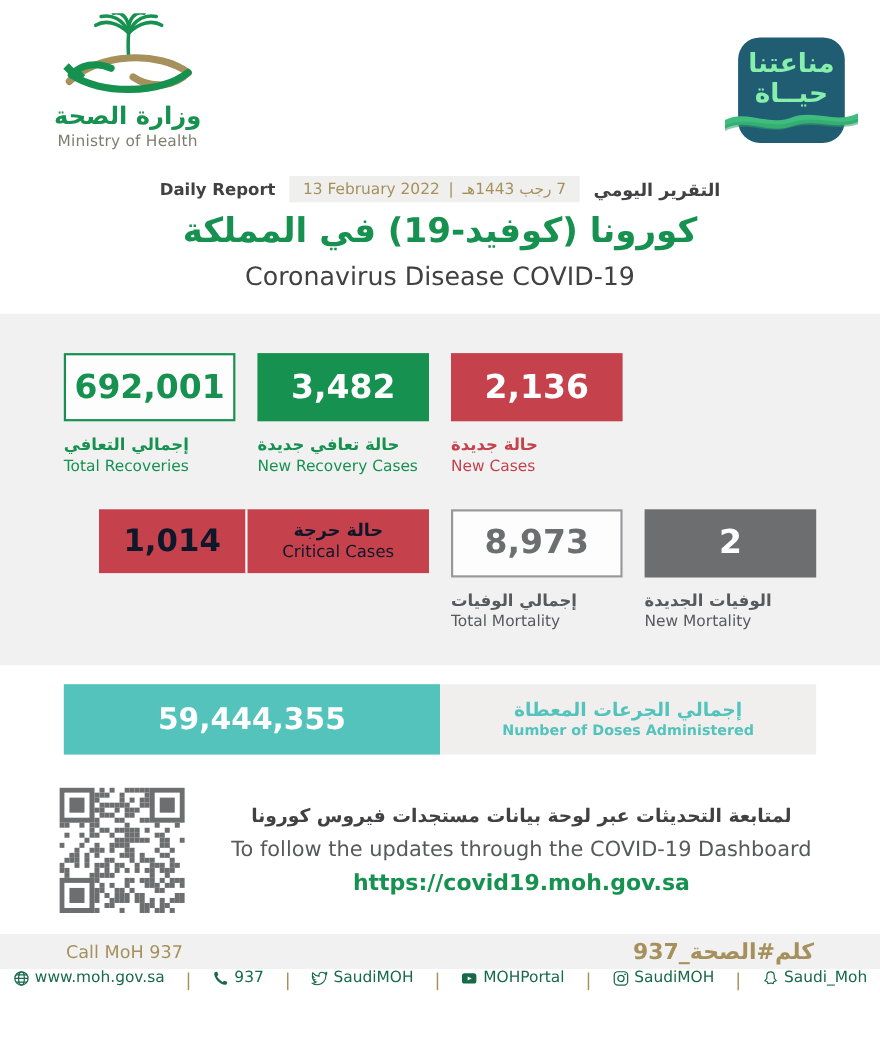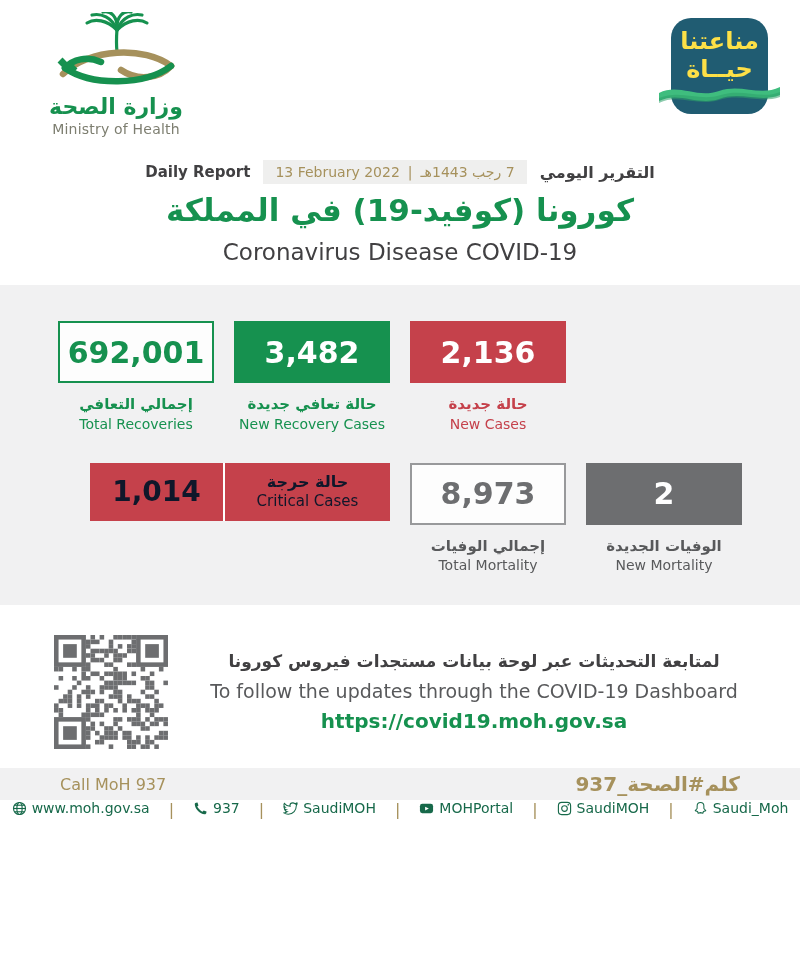--- a/index.html
+++ b/index.html
@@ -11,36 +11,36 @@
   *{margin:0;padding:0;box-sizing:border-box;}
   html,body{background:#fff;}
   body{width:800px;height:953px;font-family:"DejaVu Sans","Liberation Sans",sans-serif;color:var(--dark);overflow:hidden;}
   .page{position:relative;width:800px;height:953px;background:#fff;}
 
   
   .header{position:relative;height:285px;background:#fff;}
   .logo{position:absolute;left:36px;top:12px;width:160px;text-align:center;}
   .logo-ar{font-size:22px;font-weight:bold;color:var(--green);margin-top:0px;}
   .logo-en{font-size:14px;color:var(--logo-en);margin-top:2px;letter-spacing:.2px;}
-  .badge{position:absolute;right:32px;top:18px;width:97px;height:96px;background:var(--badge);border-radius:20px;color:#fde047;text-align:center;}
+  .badge{position:absolute;right:32px;top:34px;width:97px;height:96px;background:var(--badge);border-radius:20px;color:#86efac;text-align:center;}
   .badge-text{position:relative;z-index:2;padding-top:9px;font-weight:bold;font-size:24px;line-height:1.17;}
   .badge-wave{position:absolute;left:-12px;bottom:4px;z-index:3;}
 
   .report-row{position:absolute;top:160px;left:0;right:0;display:flex;justify-content:center;align-items:center;gap:13px;}
   .daily-en{font-size:15px;font-weight:600;color:var(--dark);}
   .date-chip{background:var(--chip-bg);color:var(--gold);font-size:14px;padding:4px 12px;display:flex;gap:8px;align-items:flex-end;}
   .daily-ar{font-size:16px;font-weight:bold;color:var(--dark);}
 
   .title-ar{position:absolute;top:192px;left:0;width:100%;text-align:center;font-size:31px;font-weight:bold;color:var(--green);}
   .title-en{position:absolute;top:239px;left:0;width:100%;text-align:center;font-size:23px;color:var(--dark);}
 
   
   .stats{background:var(--section-bg);height:320px;padding:36px 58px 0;}
   .grid{display:grid;grid-template-columns:repeat(4,1fr);column-gap:20px;}
-  .stat{text-align:center;}
+  .stat{text-align:left;}
   .box{height:62px;display:flex;align-items:center;justify-content:center;font-size:30px;font-weight:bold;margin-bottom:12px;}
   .outline-green{background:#fdfdfd;border:2px solid var(--green);color:var(--green);}
   .solid-green{background:var(--green);color:#fff;}
   .outline-red{background:#fdfdfd;border:2px solid var(--red);color:var(--red);}
   .solid-red{background:var(--red);color:#fff;}
   .outline-gray{background:#fdfdfd;border:2px solid var(--gray-border);color:var(--gray);}
   .solid-gray{background:var(--gray);color:#fff;}
   .lbl{line-height:1.3;}
   .lbl.ar{font-size:15px;font-weight:bold;}
   .lbl.en{font-size:14px;}
@@ -184,20 +184,29 @@
       </div>
 
       <div class="stat">
         <div class="box solid-gray">2</div>
         <div class="lbl ar gray-t" dir="rtl">الوفيات الجديدة</div>
         <div class="lbl en gray-t">New Mortality</div>
       </div>
     </div>
   </section>
 
+  <section class="doses">
+    <div class="doses-bar">
+      <div class="doses-num">59,444,355</div>
+      <div class="doses-info">
+        <div class="d-ar" dir="rtl">إجمالي الجرعات المعطاة</div>
+        <div class="d-en">Number of Doses Administered</div>
+      </div>
+    </div>
+  </section>
 
   <section class="dashboard">
     <div class="qr" id="qr"><svg width="114" height="114" viewBox="0 0 114 114" xmlns="http://www.w3.org/2000/svg">
           <rect x="36.5" y="0.0" width="4.56" height="4.56" fill="#6d6e70"></rect>
           <rect x="45.6" y="0.0" width="4.56" height="4.56" fill="#6d6e70"></rect>
           <rect x="59.3" y="0.0" width="4.56" height="4.56" fill="#6d6e70"></rect>
           <rect x="63.8" y="0.0" width="4.56" height="4.56" fill="#6d6e70"></rect>
           <rect x="68.4" y="0.0" width="4.56" height="4.56" fill="#6d6e70"></rect>
           <rect x="73.0" y="0.0" width="4.56" height="4.56" fill="#6d6e70"></rect>
           <rect x="77.5" y="0.0" width="4.56" height="4.56" fill="#6d6e70"></rect>

